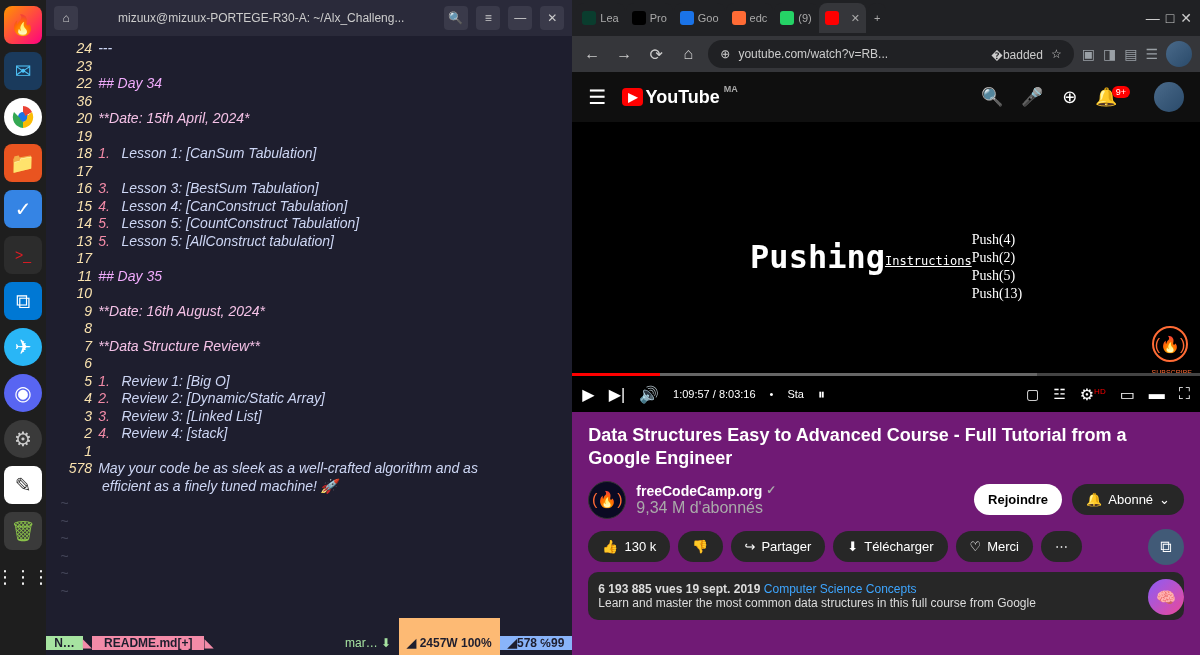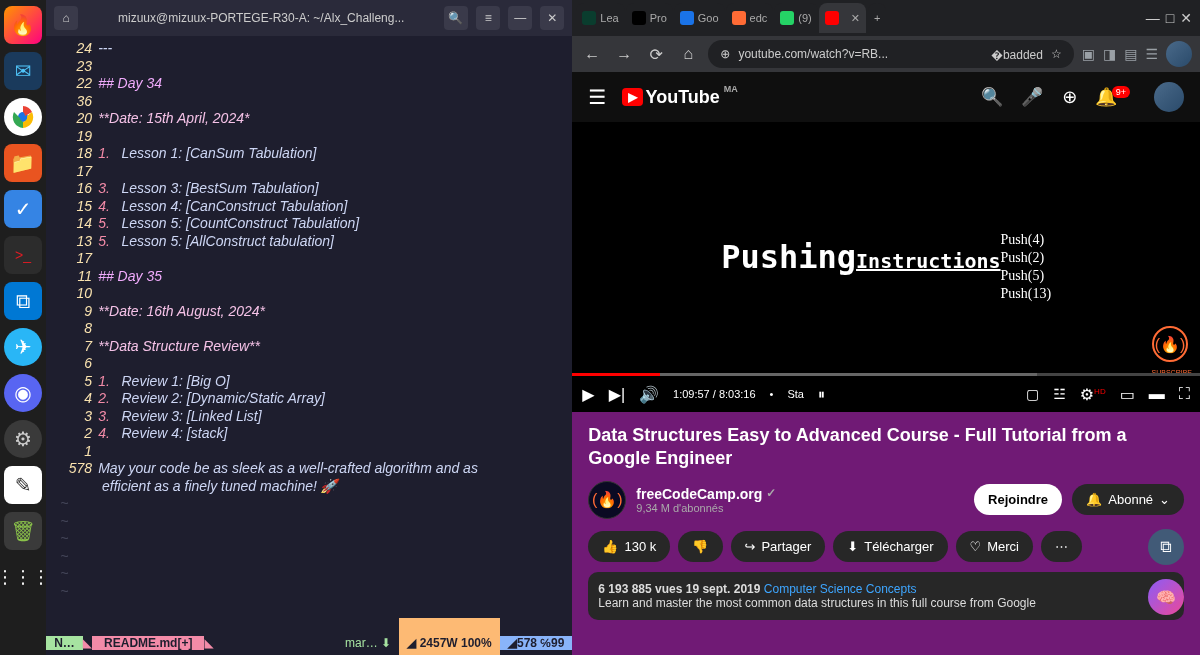--- a/index.html
+++ b/index.html
@@ -50,39 +50,39 @@
 .url-box{flex:1;background:#202124;border-radius:16px;height:28px;display:flex;align-items:center;padding:0 12px;color:#ccc;font-size:12px;gap:8px}
 .addr-icon{color:#9aa0a6;font-size:14px}
 .yt-header{height:50px;background:#0f0f0f;display:flex;align-items:center;padding:0 16px;gap:16px}
 .yt-logo{display:flex;align-items:center;gap:2px;color:#fff;font-weight:bold;font-size:18px}
 .yt-logo-icon{background:#ff0000;color:#fff;padding:2px 6px;border-radius:4px;font-size:12px}
 .yt-actions{margin-left:auto;display:flex;align-items:center;gap:18px;color:#fff;font-size:18px}
 .badge{background:#ff0000;color:#fff;font-size:9px;padding:1px 4px;border-radius:8px;position:relative;top:-8px;left:-6px}
 .avatar{width:30px;height:30px;border-radius:50%;background:linear-gradient(135deg,#4a6a8a,#2a4a6a)}
 .video{height:290px;background:#000;position:relative;display:flex;flex-direction:row;align-items:center;justify-content:center;color:#fff}
 .video-title{font-family:monospace;font-size:32px;font-weight:bold;margin-bottom:20px}
-.video-sub{font-family:monospace;font-size:20px;text-decoration:underline;font-weight:bold;margin-bottom:12px}
+.video-sub{font-family:monospace;font-size:12px;text-decoration:underline;font-weight:normal;margin-bottom:12px}
 .video-code{font-family:Liberation Serif, serif;font-size:14px;line-height:1.3}
 .channel-logo{position:absolute;right:12px;bottom:50px;width:36px;height:36px;border:2px solid #ff6b35;border-radius:50%;display:flex;align-items:center;justify-content:center;color:#ff6b35;font-size:16px}
 .sub-label{position:absolute;right:8px;bottom:36px;font-size:7px;color:#ff6b35}
 .progress{position:absolute;bottom:36px;left:0;right:0;height:3px;background:#444}
 .progress-fill{width:14%;height:100%;background:#ff0000}
 .progress-buffer{position:absolute;left:14%;width:60%;height:100%;background:#666;top:0}
 .player-ctrl{position:absolute;bottom:0;left:0;right:0;height:36px;display:flex;align-items:center;padding:0 10px;gap:14px;color:#fff;font-size:16px}
 .time{font-size:11px}
 .player-right{margin-left:auto;display:flex;align-items:center;gap:14px}
 .hd{font-size:8px;color:#ff0000;position:relative;top:-6px}
 .meta{padding:12px 16px;color:#fff}
 .vtitle{font-size:18px;font-weight:bold;line-height:1.3;margin-bottom:10px}
 .channel-row{display:flex;align-items:center;gap:10px;margin-bottom:12px}
 .ch-avatar{width:38px;height:38px;border-radius:50%;background:#0a0a23;border:1px solid #333;display:flex;align-items:center;justify-content:center;color:#ff6b35;font-size:16px}
 .ch-info{flex:1}
 .ch-name{font-size:14px;font-weight:bold;display:flex;align-items:flex-start;gap:4px}
 .verified{color:#aaa;font-size:12px}
-.ch-subs{font-size:11px;color:#aaa}
+.ch-subs{font-size:16px;color:#aaa}
 .pill{background:#272727;color:#fff;border-radius:18px;padding:8px 14px;font-size:13px;display:flex;align-items:center;gap:6px}
 .pill.white{background:#fff;color:#000;font-weight:bold}
 .action-row{display:flex;gap:8px;flex-wrap:wrap}
 .desc{background:#272727;border-radius:10px;padding:10px;margin-top:10px;font-size:12px;color:#ddd}
 .desc-link{color:#3ea6ff}
 .fab{position:absolute;right:16px;width:36px;height:36px;border-radius:50%;background:#415a77;display:flex;align-items:center;justify-content:center;color:#fff;font-size:16px}
 .ytsup{font-size:9px;color:#aaa;position:relative;top:-8px;left:2px}
 </style>
 </head>
 <body>

